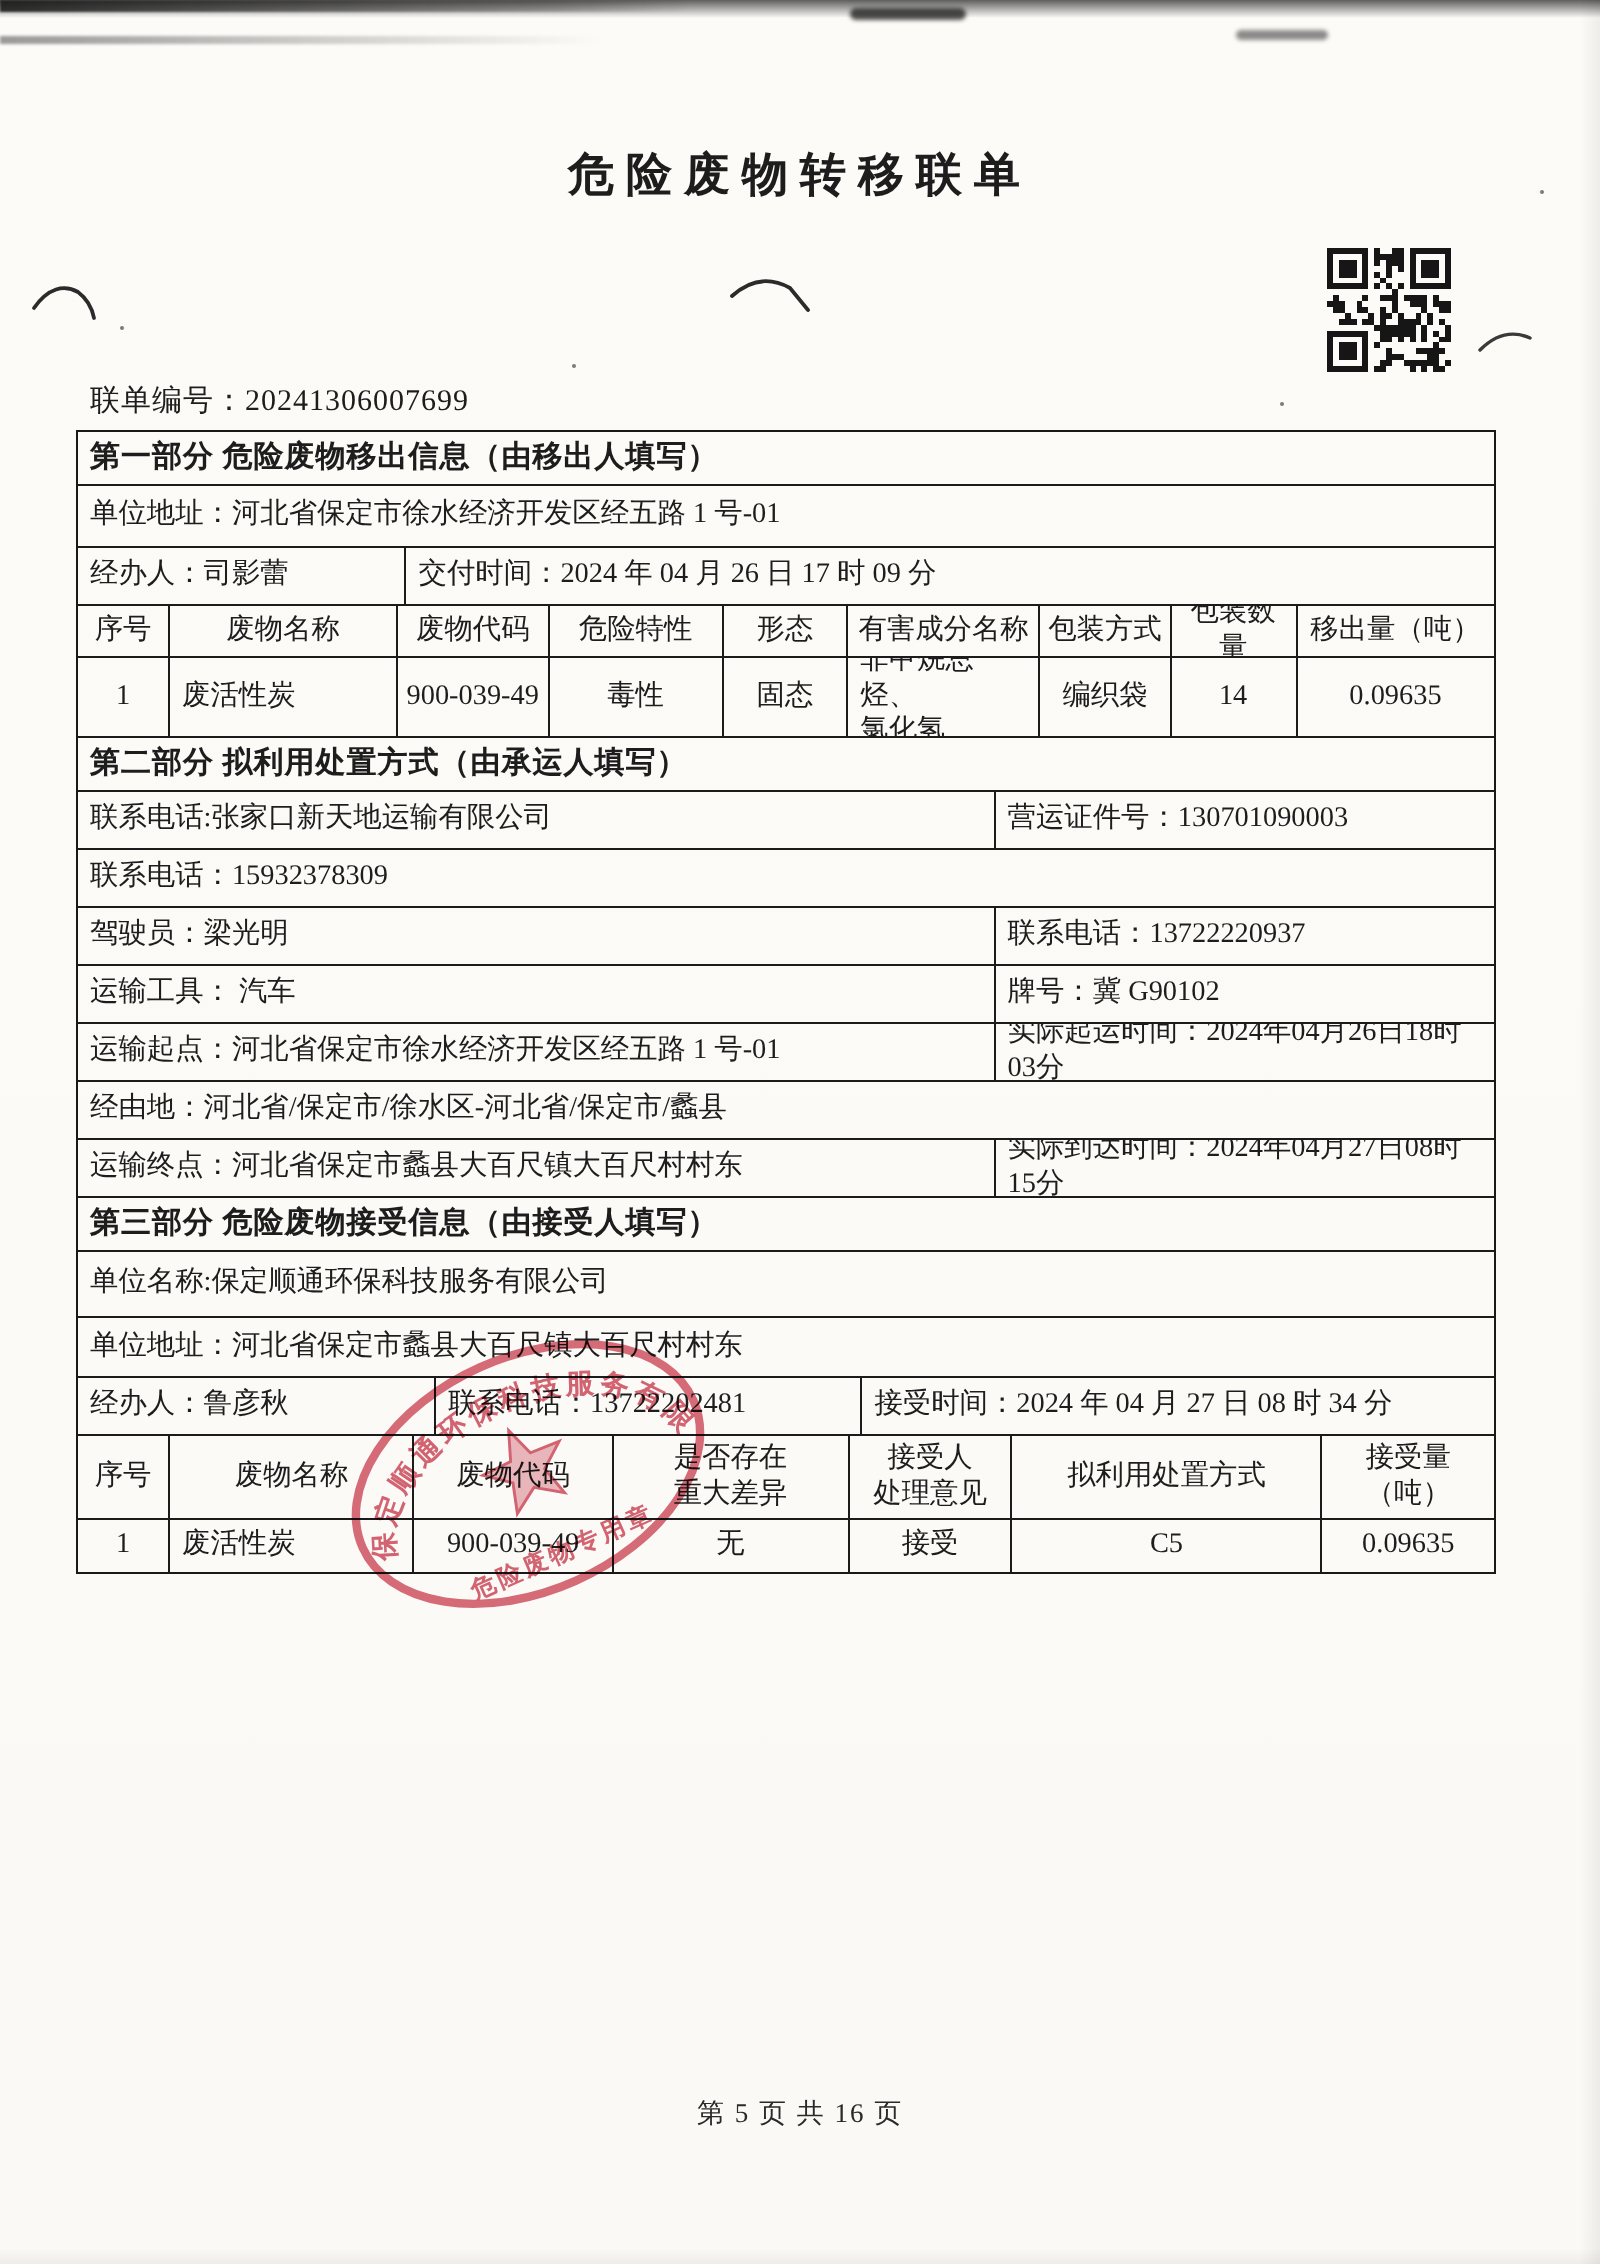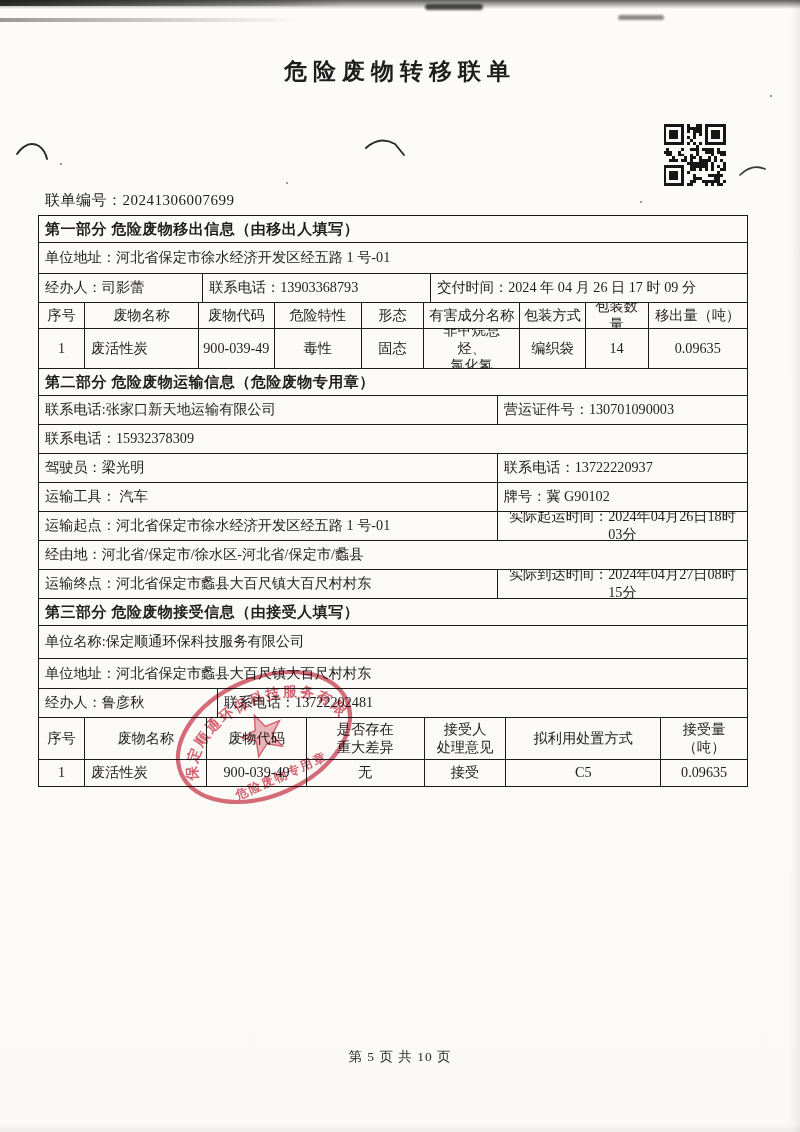--- a/index.html
+++ b/index.html
@@ -20,32 +20,32 @@
     background:rgba(45,45,45,.55);filter:blur(1px);}
   .top-streak2{position:absolute;left:0;top:18px;width:300px;height:4px;
     background:linear-gradient(90deg,rgba(55,55,55,.5),rgba(55,55,55,0));filter:blur(.7px);}
   .edge-right{position:absolute;right:0;top:0;width:10px;height:100%;
     background:linear-gradient(270deg,rgba(0,0,0,.06),rgba(0,0,0,0));}
   .edge-bottom{position:absolute;left:0;bottom:0;width:100%;height:8px;
     background:linear-gradient(0deg,rgba(0,0,0,.05),rgba(0,0,0,0));}
   .pen-mark{position:absolute;}
   .speck{position:absolute;width:2px;height:2px;border-radius:50%;background:#5a5a5a;opacity:.8;}
   
-  .doc-title{position:absolute;left:0;top:56px;width:100%;text-align:center;
+  .doc-title{position:absolute;left:0;top:72px;width:100%;text-align:center;
     font-size:23px;font-weight:700;letter-spacing:6px;}
   .qr{position:absolute;left:658px;top:124px;width:73px;height:62px;}
   .qr svg{width:100%;height:100%;shape-rendering:crispEdges;}
   .manifest-line{position:absolute;left:45px;top:191px;font-size:15px;letter-spacing:.5px;}
   
   .form{position:absolute;left:38px;top:215px;width:708px;border:1.6px solid #191919;
     background:transparent;}
   .row{display:flex;box-sizing:border-box;border-bottom:1.4px solid #1b1b1b;align-items:stretch;}
   .row:last-child{border-bottom:none;}
   .cell{box-sizing:border-box;padding:0 6px;display:flex;align-items:center;
-    border-right:1.4px solid #1b1b1b;font-size:14.2px;line-height:1.25;overflow:hidden;text-align:center;}
+    border-right:1.4px solid #1b1b1b;font-size:14.2px;line-height:1.25;overflow:hidden;}
   .cell:last-child{border-right:none;}
   .sec-head{font-weight:700;font-size:15px;letter-spacing:.5px;}
   .tc{justify-content:center;text-align:center;padding:0 3px;}
   .prewrap{white-space:pre-line;}
   
   .seal{position:absolute;left:168px;top:650px;width:192px;height:174px;
     transform:rotate(-24deg);transform-origin:50% 50%;
     mix-blend-mode:multiply;opacity:.85;pointer-events:none;}
   
   .print-line{position:absolute;left:45px;top:828px;font-size:14.5px;letter-spacing:.3px;}
@@ -313,21 +313,20 @@
   <div class="form">
 
     <div class="row" style="height:27px">
       <div class="cell sec-head" style="width:100%">第一部分 危险废物移出信息（由移出人填写）</div>
     </div>
     <div class="row" style="height:31px">
       <div class="cell" style="width:100%">单位地址：河北省保定市徐水经济开发区经五路 1 号-01</div>
     </div>
     <div class="row" style="height:29px">
       <div class="cell" style="width:23.2%">经办人：司影蕾</div>
-      <div class="cell" style="width:32.2%">联系电话：13903368793</div>
       <div class="cell" style="width:44.6%">交付时间：2024 年 04 月 26 日 17 时 09 分</div>
     </div>
 
     <div class="row" style="height:26px">
       <div class="cell tc" style="width:6.5%">序号</div>
       <div class="cell tc" style="width:16.1%">废物名称</div>
       <div class="cell tc" style="width:10.7%">废物代码</div>
       <div class="cell tc" style="width:12.3%">危险特性</div>
       <div class="cell tc" style="width:8.8%">形态</div>
       <div class="cell tc" style="width:13.6%">有害成分名称</div>
@@ -342,21 +341,21 @@
       <div class="cell tc" style="width:12.3%">毒性</div>
       <div class="cell tc" style="width:8.8%">固态</div>
       <div class="cell prewrap" style="width:13.6%">非甲烷总烃、
 氯化氢</div>
       <div class="cell tc" style="width:9.2%">编织袋</div>
       <div class="cell tc" style="width:8.9%">14</div>
       <div class="cell tc" style="width:13.9%">0.09635</div>
     </div>
 
     <div class="row" style="height:27px">
-      <div class="cell sec-head" style="width:100%">第二部分 危险废物运输信息（危险废物专用章）</div>
+      <div class="cell sec-head" style="width:100%">第二部分 拟利用处置方式（由承运人填写）</div>
     </div>
     <div class="row" style="height:29px">
       <div class="cell" style="width:64.8%">联系电话:张家口新天地运输有限公司</div>
       <div class="cell" style="width:35.2%">营运证件号：130701090003</div>
     </div>
     <div class="row" style="height:29px">
       <div class="cell" style="width:35.2%">联系电话：15932378309</div>
     </div>
     <div class="row" style="height:29px">
       <div class="cell" style="width:64.8%">驾驶员：梁光明</div>
@@ -383,20 +382,21 @@
     </div>
     <div class="row" style="height:33px">
       <div class="cell" style="width:55.4%">单位名称:保定顺通环保科技服务有限公司</div>
     </div>
     <div class="row" style="height:30px">
       <div class="cell" style="width:100%">单位地址：河北省保定市蠡县大百尺镇大百尺村村东</div>
     </div>
     <div class="row" style="height:29px">
       <div class="cell" style="width:25.3%">经办人：鲁彦秋</div>
       <div class="cell" style="width:30.1%">联系电话：13722202481</div>
+      <div class="cell" style="width:44.6%">接受时间：2024 年 04 月 27 日 08 时 34 分</div>
     </div>
 
     <div class="row" style="height:42px">
       <div class="cell tc" style="width:6.5%">序号</div>
       <div class="cell tc" style="width:17.3%">废物名称</div>
       <div class="cell tc" style="width:14.0%">废物代码</div>
       <div class="cell tc prewrap" style="width:16.7%">是否存在
 重大差异</div>
       <div class="cell tc prewrap" style="width:11.5%">接受人
 处理意见</div>
@@ -417,15 +417,15 @@
   <svg class="seal" viewBox="0 0 210 172">
     <ellipse cx="105" cy="86" rx="99" ry="64" fill="none" stroke="#cf4a5c" stroke-width="4.6" opacity=".95"></ellipse>
     <path id="sealArc" d="M 20,104 A 85,55 0 1 1 190,104" fill="none"></path>
     <text font-size="15.5" font-weight="700" fill="#cf4a5c" letter-spacing="2.5">
       <textPath href="#sealArc" startOffset="2%">保定顺通环保科技服务有限公司</textPath>
     </text>
     <path d="M105,60 L110.9,75.9 L127.8,76.6 L114.5,87.1 L119.1,103.4 L105,94 L90.9,103.4 L95.5,87.1 L82.2,76.6 L99.1,75.9 Z" fill="#cf4a5c" fill-opacity=".45" stroke="#cf4a5c" stroke-width="1.6"></path>
     <text x="105" y="137" text-anchor="middle" font-size="13.5" font-weight="700" fill="#cf4a5c" letter-spacing="2">危险废物专用章</text>
   </svg>
 
-  <div class="page-footer">第 5 页 共 10 页</div>
+  <div class="page-footer">第 5 页 共 16 页</div>
 
 </div>
 
 </body></html>

